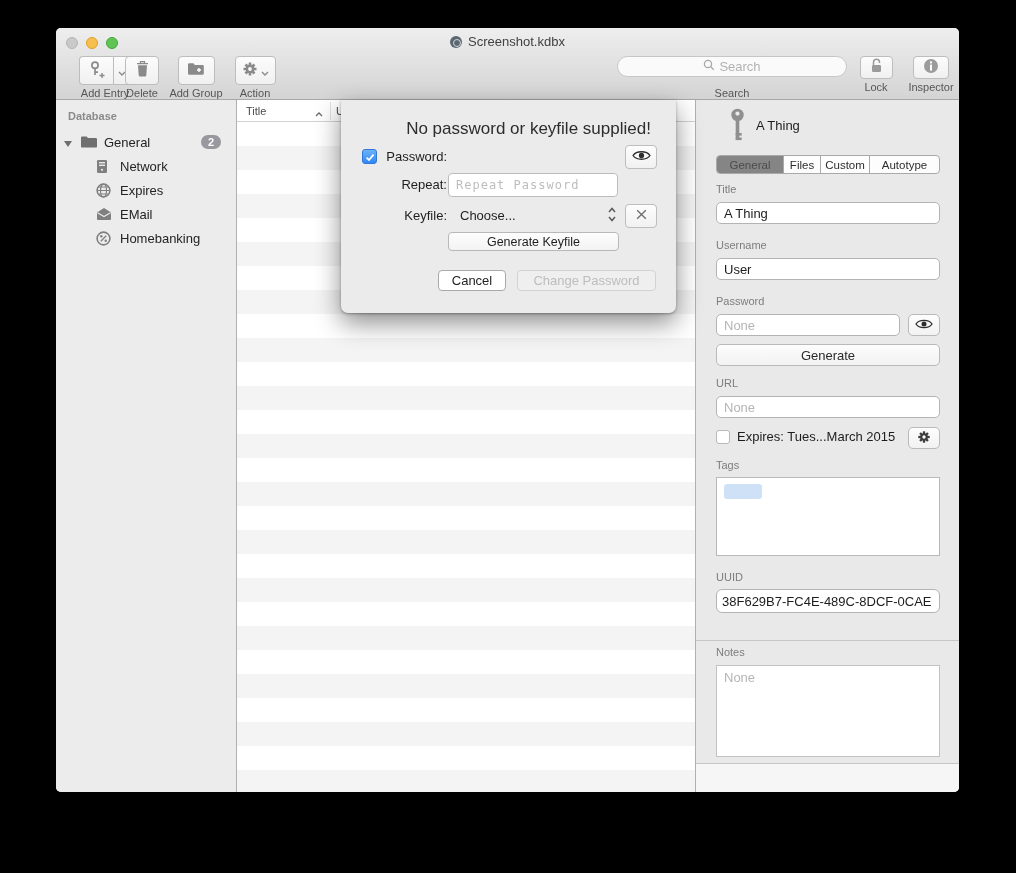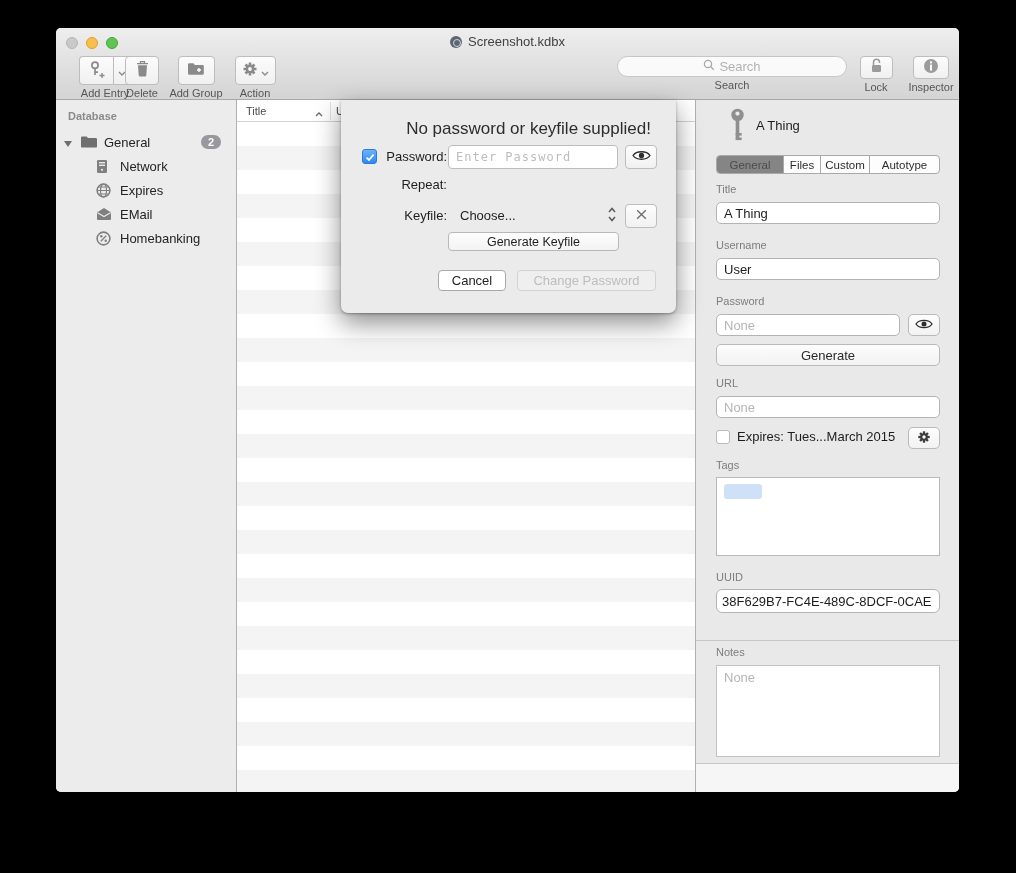--- a/index.html
+++ b/index.html
@@ -17,21 +17,21 @@
   .light.zoom  { background:#60c454; border:1px solid #43a838; }
   .win-title { position:absolute; left:0; top:0; width:100%; height:27px; display:flex; align-items:center;
                justify-content:center; gap:6px; font-size:13px; color:#414141; }
   .proxy-icon { width:12px; height:12px; border-radius:50%; background:#5b6670; position:relative; }
   .proxy-icon::after { content:""; position:absolute; left:3px; top:3px; width:6px; height:6px;
                border-radius:50%; border:1.5px solid #cdd5dd; }
   .tb-group { position:absolute; top:28px; display:flex; flex-direction:column; align-items:center; gap:2px; }
   .tb-btn { background:linear-gradient(#fcfcfc,#f0f0f0); border:1px solid #bdbdbd; border-radius:4px;
             height:29px; display:flex; align-items:center; justify-content:center; }
   .tb-label { font-size:11px; color:#565656; }
-  .search-wrap { position:absolute; left:561px; top:28px; width:230px; display:flex; flex-direction:column; align-items:center; gap:2px; }
+  .search-wrap { position:absolute; left:561px; top:28px; width:230px; display:flex; flex-direction:column; align-items:center; gap:10px; }
   .search-field { width:230px; height:21px; border:1px solid #c6c6c6; border-radius:11px; background:#fafafa;
                   display:flex; align-items:center; justify-content:center; gap:4px; color:#b2b2b2; font-size:13px; }
   .rt-group { position:absolute; top:28px; display:flex; flex-direction:column; align-items:center; gap:2px; }
   .rt-btn { width:33px; height:23px; background:linear-gradient(#fcfcfc,#f0f0f0); border:1px solid #bdbdbd;
             border-radius:4px; display:flex; align-items:center; justify-content:center; }
 
   
   .main { position:absolute; left:0; top:72px; width:903px; height:692px; display:flex; }
   .sidebar { width:181px; background:#ececec; border-right:1px solid #b0b0b0; padding-top:6px; }
   .sb-header { font-size:11px; font-weight:bold; color:#8a8a8a; padding:4px 0 8px 12px; }
@@ -378,31 +378,31 @@
     <div class="dlg-msg">No password or keyfile supplied!</div>
 
     <div class="checkbox checked" style="position:absolute; left:21px; top:49px; width:15px; height:15px;">
       <span>
         <svg width="10" height="9" viewBox="0 0 10 9">
             <polyline points="1.5,4.6 4,7 8.5,1.6" fill="none" stroke="#fff" stroke-width="1.8"></polyline>
           </svg>
       </span>
     </div>
     <span class="dlg-label" style="left:8px; top:49px;">Password:</span>
-    <input class="dlg-field" style="top: 45px;" placeholder="Enter Password">
     <div class="dlg-sqbtn" style="top:45px;">
       <span>
         <svg width="19" height="13" viewBox="0 0 18 12">
             <path d="M1 6 C4 1.2 14 1.2 17 6 C14 10.8 4 10.8 1 6 Z" fill="none" stroke="#2e2e2e" stroke-width="1.3"></path>
             <circle cx="9" cy="6" r="2.5" fill="#2e2e2e"></circle>
           </svg>
       </span>
     </div>
 
     <span class="dlg-label" style="left:8px; top:77px;">Repeat:</span>
+    <input class="dlg-field" style="top: 73px;" placeholder="Repeat Password">
 
     <span class="dlg-label" style="left:8px; top:108px;">Keyfile:</span>
     <span class="popup-text">Choose...</span>
     <span style="position:absolute; left:266px; top:106px;">
       <svg width="10" height="17" viewBox="0 0 10 17">
           <polyline points="2,6 5,2.5 8,6" fill="none" stroke="#5a5a5a" stroke-width="1.5"></polyline>
           <polyline points="2,11 5,14.5 8,11" fill="none" stroke="#5a5a5a" stroke-width="1.5"></polyline>
         </svg>
     </span>
     <div class="dlg-sqbtn" style="top:104px;">

